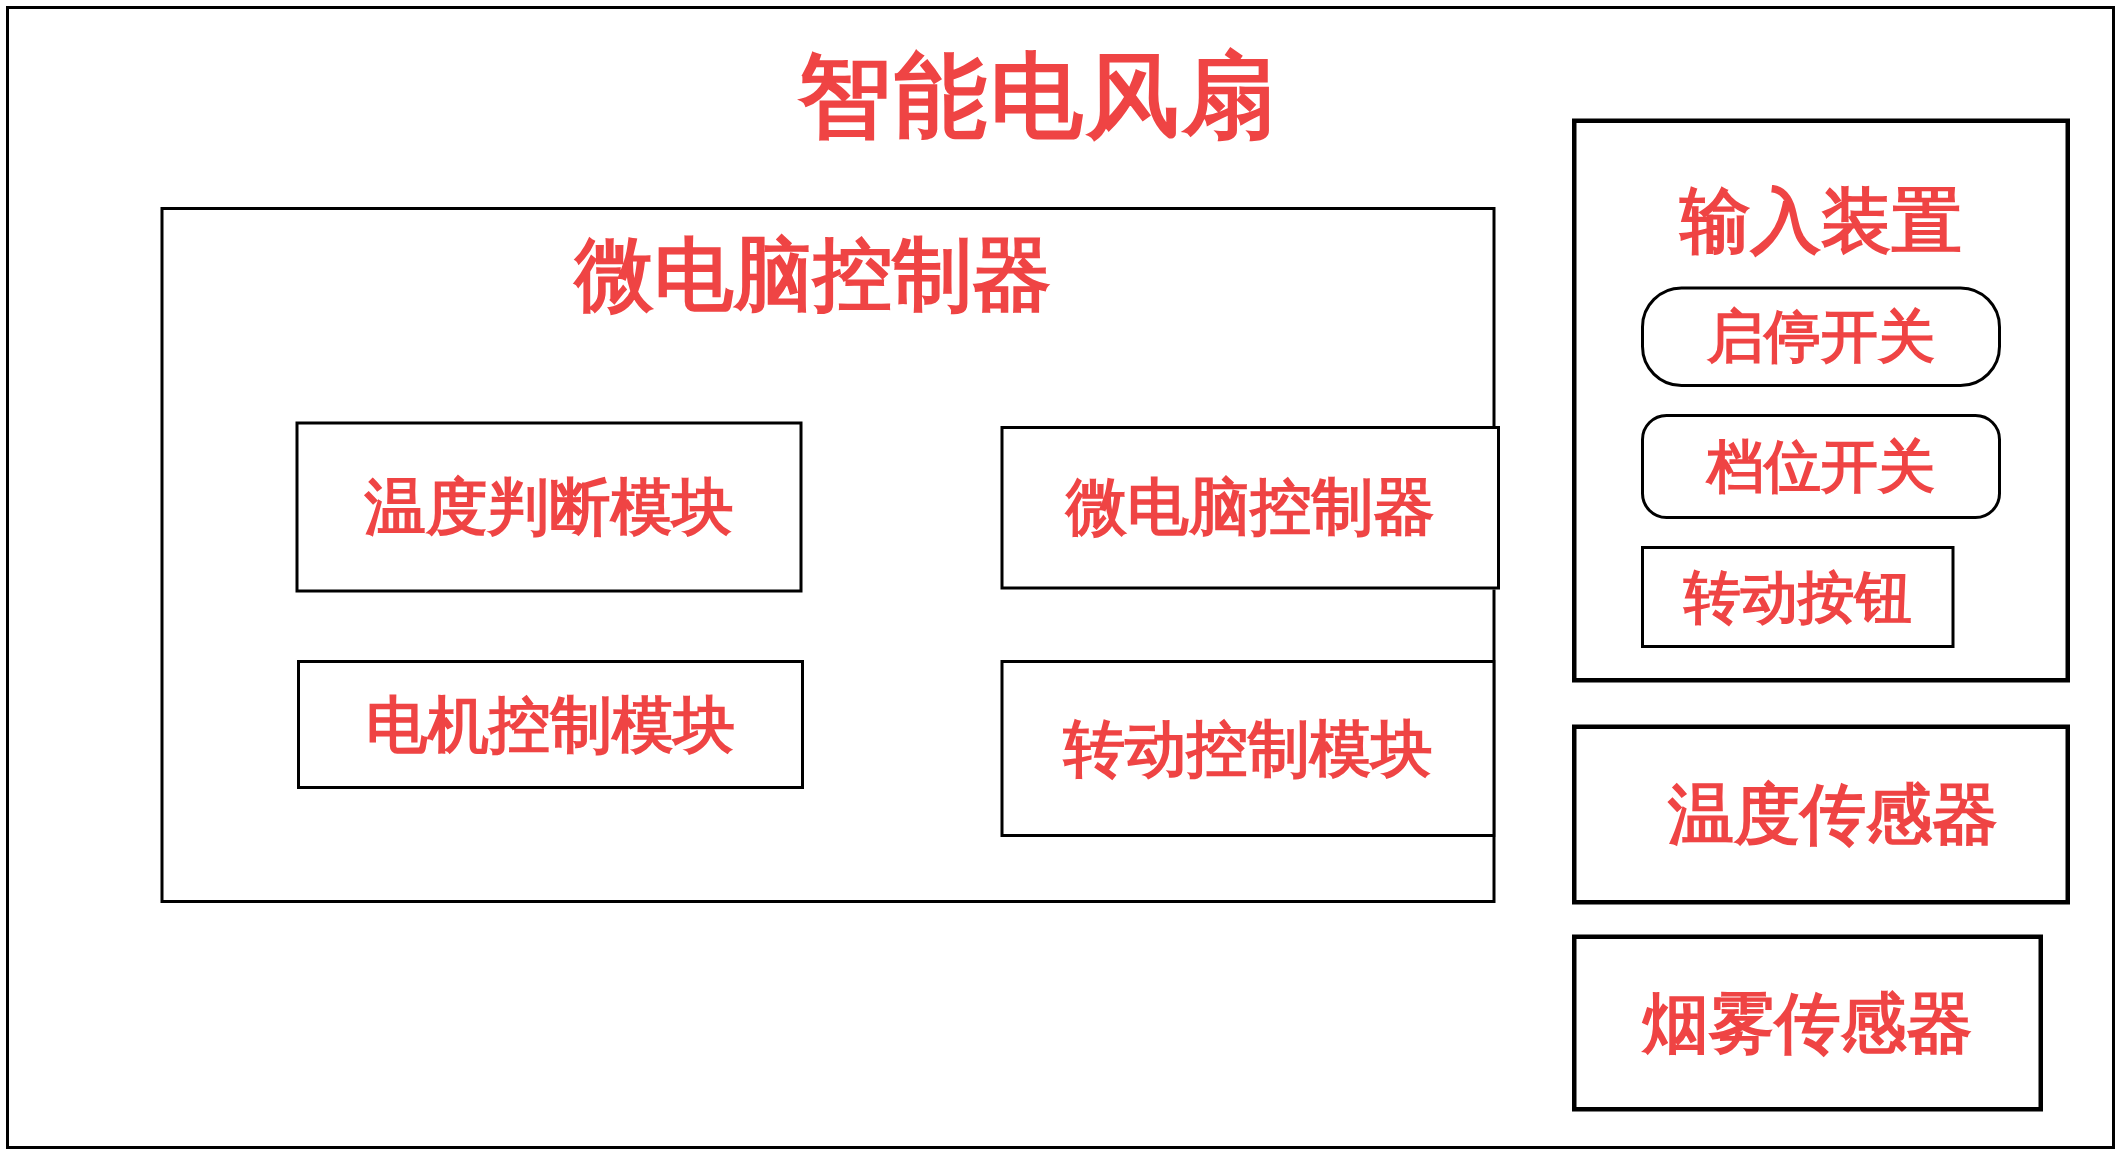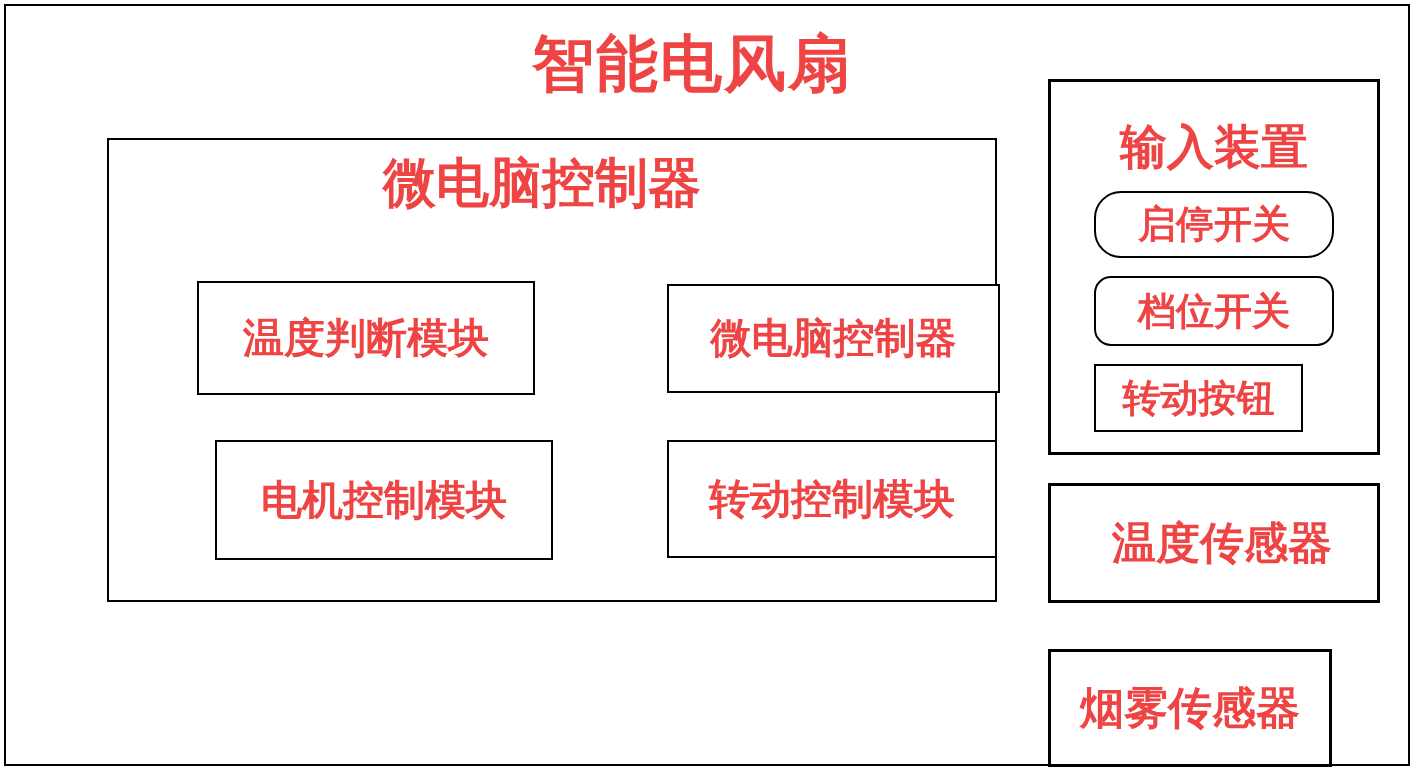--- a/index.html
+++ b/index.html
@@ -62,21 +62,21 @@
     display: flex;
     align-items: center;
     justify-content: center;
     font-size: 41px;
     font-weight: bold;
     white-space: nowrap;
     margin-left: 40px;
   }
   .module-tl { left: 157px; top: 281px; width: 338px; height: 114px; }
   .module-tr { left: 627px; top: 284px; width: 333px; height: 109px; }
-  .module-bl { left: 175px; top: 440px; width: 338px; height: 120px; }
+  .module-bl { left: 158px; top: 440px; width: 338px; height: 86px; }
   .module-br { left: 627px; top: 440px; width: 330px; height: 118px; }
   .input-device-box {
     left: 1048px;
     top: 79px;
     width: 332px;
     height: 376px;
     border-width: 3px;
   }
   .input-device-label {
     position: absolute;
@@ -102,21 +102,21 @@
   .sensor {
     display: flex;
     align-items: center;
     justify-content: center;
     font-size: 44px;
     font-weight: bold;
     border-width: 3px;
     white-space: nowrap;
   }
   .sensor-temp  { left: 1048px; top: 483px; width: 332px; height: 120px; padding-left: 16px; }
-  .sensor-smoke { left: 1048px; top: 623px; width: 284px; height: 118px; margin-top: 26px; }
+  .sensor-smoke { left: 1048px; top: 623px; width: 314px; height: 118px; }
 </style>
 </head>
 <body>
 
 <div class="canvas">
 
   <div class="frame"></div>
 
   <div class="title">智能电风扇</div>
 

